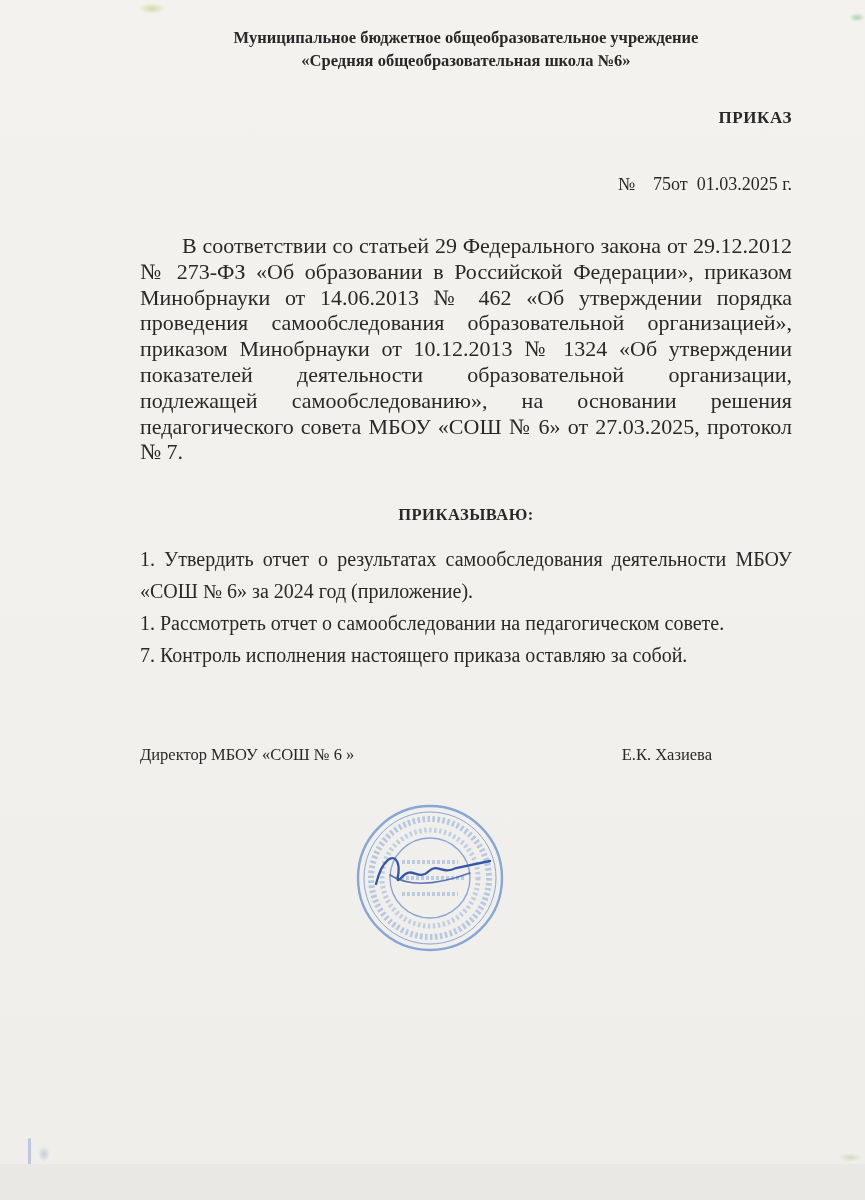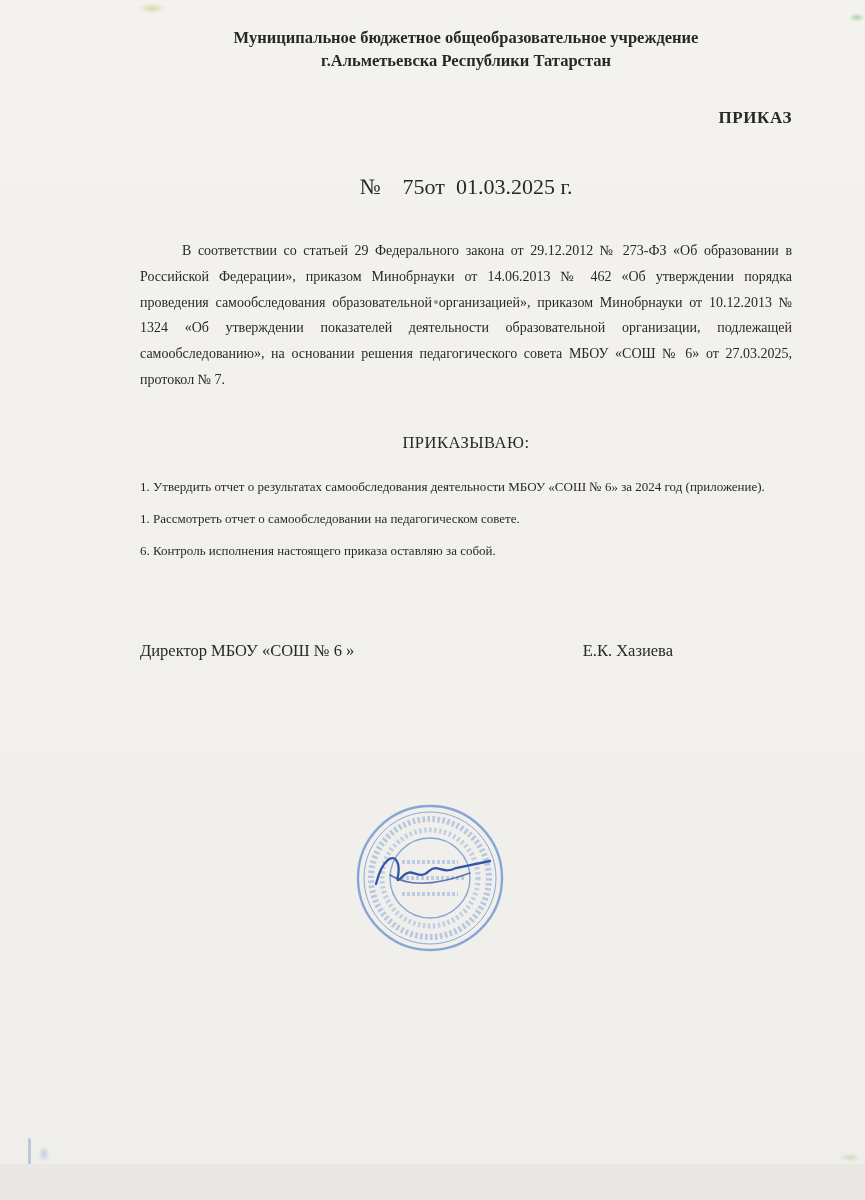--- a/index.html
+++ b/index.html
@@ -8,29 +8,29 @@
     width:865px;height:1164px;
     margin:0 auto;
     background:linear-gradient(180deg,#f3f2ee 0%,#f1f0ec 55%,#efeeea 100%);
     font-family:"Liberation Serif","DejaVu Serif",serif;
     color:var(--ink,#282828);
     overflow:hidden;
   }
   .content{padding:26px 73px 0 140px;}
   .org-header{text-align:center;font-weight:bold;font-size:16.5px;line-height:23px;}
   .doc-title{text-align:right;font-weight:bold;font-size:17px;letter-spacing:.6px;margin-top:36px;}
-  .num-row{display:flex;justify-content:center;margin-top:46px;font-size:22px;}
+  .num-row{display:flex;justify-content:flex-end;margin-top:46px;font-size:18px;}
   .num-row span{white-space:pre;}
   .subject{margin-top:70px;font-style:italic;font-size:16.5px;}
-  .preamble{margin-top:38px;text-align:justify;text-indent:42px;font-size:14px;line-height:25.8px;}
-  .order-heading{text-align:center;margin-top:40px;font-size:16.5px;letter-spacing:.5px;}
+  .preamble{margin-top:38px;text-align:justify;text-indent:42px;font-size:22px;line-height:25.8px;}
+  .order-heading{text-align:center;margin-top:40px;font-size:16.5px;letter-spacing:.5px;font-weight:bold;}
   .items{margin-top:18px;}
-  .items p{margin:0;text-align:justify;font-size:13px;line-height:32px;}
+  .items p{margin:0;text-align:justify;font-size:20px;line-height:32px;}
   .sign-row{display:flex;align-items:flex-end;margin-top:74px;font-size:16.5px;position:relative;z-index:3;}
-  .sign-name{margin-left:auto;margin-right:119px;}
+  .sign-name{margin-left:auto;margin-right:80px;}
   .ack{margin-top:13px;font-size:16.5px;position:relative;z-index:3;}
   .stamp{position:absolute;left:336px;top:800px;width:188px;height:158px;opacity:.8;filter:blur(.7px);z-index:1;}
   .stamp circle, .stamp path, .stamp line{stroke:var(--stamp-blue,#6d95d2);fill:none;}
   .signature{position:absolute;left:366px;top:842px;width:150px;height:62px;z-index:2;filter:blur(.3px);}
   .signature path{stroke:var(--sig-blue,#3356a8);fill:none;stroke-linecap:round;}
   .artifact{position:absolute;pointer-events:none;}
   .a-top-left{left:138px;top:3px;width:28px;height:11px;background:radial-gradient(closest-side,rgba(178,188,92,.45),rgba(178,188,92,0));}
   .a-top-right{right:0;top:13px;width:16px;height:9px;background:radial-gradient(closest-side,rgba(118,188,120,.55),rgba(118,188,120,0));}
   .a-dot{left:434px;top:300px;width:4px;height:4px;border-radius:50%;background:rgba(60,60,60,.5);}
   .a-bl-line{left:28px;top:1138px;width:3px;height:62px;border-radius:2px;background:rgba(92,130,200,.35);}
@@ -47,39 +47,39 @@
   <div class="artifact a-top-right"></div>
   <div class="artifact a-dot"></div>
   <div class="artifact a-bl-line"></div>
   <div class="artifact a-bl-smudge"></div>
   <div class="artifact a-bottom-green"></div>
   <div class="artifact a-bottom-right"></div>
 
   <div class="content">
     <div class="org-header">
       <div>Муниципальное бюджетное общеобразовательное учреждение</div>
-      <div>г.Альметьевска Республики Татарстан</div>
+      <div>«Средняя общеобразовательная школа №6»</div>
     </div>
 
     <div class="doc-title">ПРИКАЗ</div>
 
     <div class="num-row">
       <span>№    75</span>
       <span>от  01.03.2025 г.</span>
     </div>
 
 
     <p class="preamble">В соответствии со статьей 29 Федерального закона от 29.12.2012 № 273-ФЗ «Об образовании в Российской Федерации», приказом Минобрнауки от 14.06.2013 № 462 «Об утверждении порядка проведения самообследования образовательной организацией», приказом Минобрнауки от 10.12.2013 № 1324 «Об утверждении показателей деятельности образовательной организации, подлежащей самообследованию», на основании решения педагогического совета МБОУ «СОШ № 6» от 27.03.2025, протокол № 7.</p>
 
     <div class="order-heading">ПРИКАЗЫВАЮ:</div>
 
     <div class="items">
       <p>1. Утвердить отчет о результатах самообследования деятельности МБОУ «СОШ № 6» за 2024 год (приложение).</p>
       <p>1. Рассмотреть отчет о самообследовании на педагогическом совете.</p>
-      <p>6. Контроль исполнения настоящего приказа оставляю за собой.</p>
+      <p>7. Контроль исполнения настоящего приказа оставляю за собой.</p>
     </div>
 
     <div class="sign-row">
       <span>Директор МБОУ «СОШ № 6 »</span>
       <span class="sign-name">Е.К. Хазиева</span>
     </div>
 
   </div>
 
   <svg class="stamp" viewBox="0 0 188 158" aria-hidden="true">

